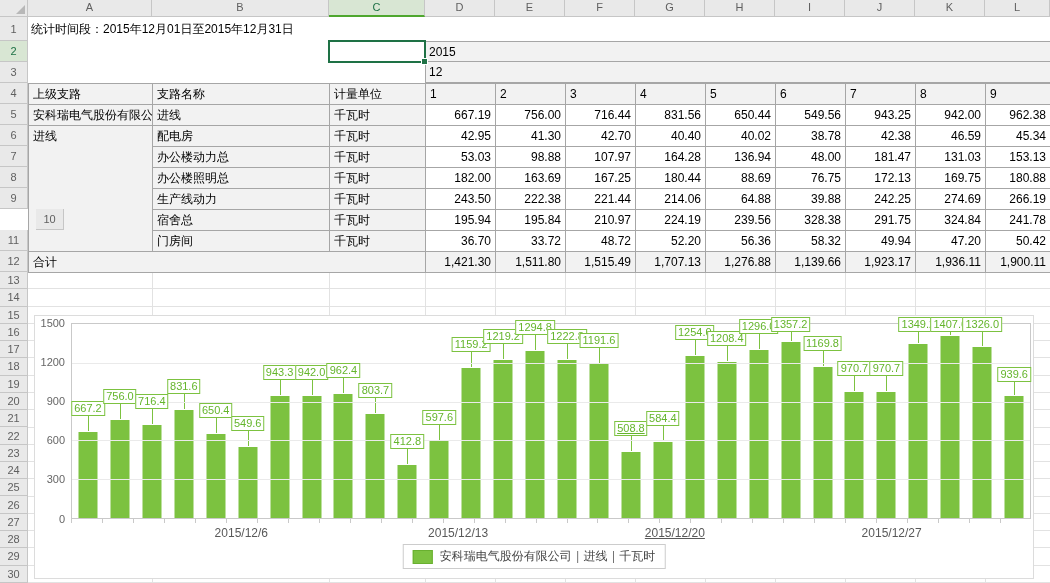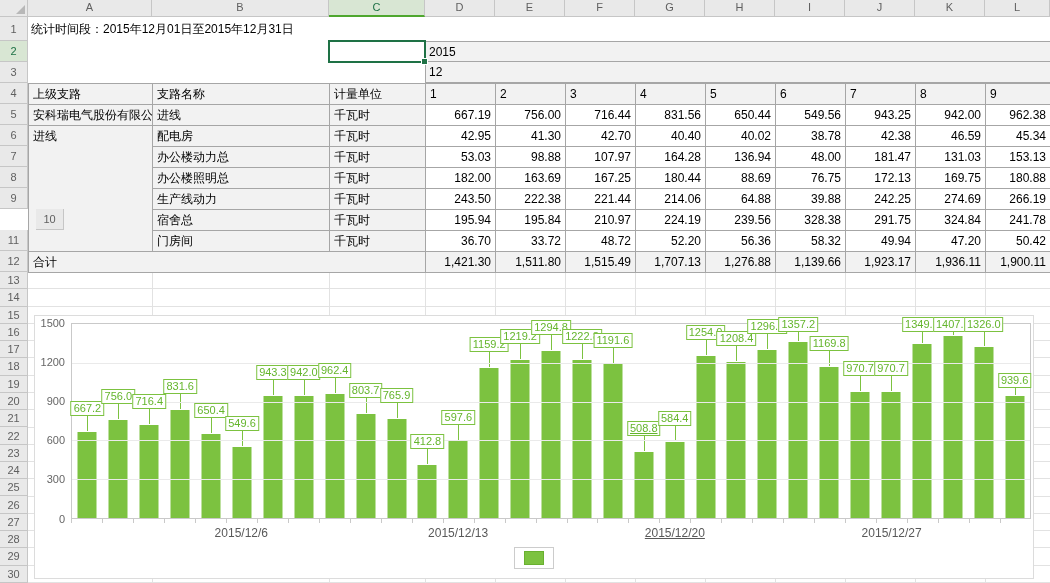--- a/index.html
+++ b/index.html
@@ -298,25 +298,20 @@
             <div class="bar" style="height: 124.47px;"></div>
             <div class="bline" style="bottom: 125.47px; height: 15px;"></div>
             <div class="blabel" style="bottom: 140.47px;">962.4</div>
           </div>
           <div class="barslot">
             <div class="bar" style="height: 103.945px;"></div>
             <div class="bline" style="bottom: 104.945px; height: 15px;"></div>
             <div class="blabel" style="bottom: 119.945px;">803.7</div>
           </div>
           <div class="barslot">
-            <div class="bar" style="height: 99.0564px;"></div>
-            <div class="bline" style="bottom: 100.056px; height: 15px;"></div>
-            <div class="blabel" style="bottom: 115.056px;">765.9</div>
-          </div>
-          <div class="barslot">
             <div class="bar" style="height: 53.3888px;"></div>
             <div class="bline" style="bottom: 54.3888px; height: 15px;"></div>
             <div class="blabel" style="bottom: 69.3888px;">412.8</div>
           </div>
           <div class="barslot">
             <div class="bar" style="height: 77.2896px;"></div>
             <div class="bline" style="bottom: 78.2896px; height: 15px;"></div>
             <div class="blabel" style="bottom: 93.2896px;">597.6</div>
           </div>
           <div class="barslot">
@@ -400,31 +395,32 @@
             <div class="blabel" style="bottom: 186px;">1407.6</div>
           </div>
           <div class="barslot">
             <div class="bar" style="height: 171.496px;"></div>
             <div class="bline" style="bottom: 172.496px; height: 13.504px;"></div>
             <div class="blabel" style="bottom: 186px;">1326.0</div>
           </div>
           <div class="barslot">
             <div class="bar" style="height: 121.522px;"></div>
             <div class="bline" style="bottom: 122.522px; height: 15px;"></div>
-            <div class="blabel" style="bottom: 130px;">939.6</div>
+            <div class="blabel" style="bottom: 136px;">939.6</div>
           </div>
         </div>
     <div class="ygrid" style="top: 80%;"></div>
         <div class="ygrid" style="top: 60%;"></div>
         <div class="ygrid" style="top: 40%;"></div>
         <div class="ygrid" style="top: 20%;"></div>
       </div>
     <div class="xticks"></div>
     <div class="legend">
       <span class="swatch"></span>
+      <span>安科瑞电气股份有限公司｜进线｜千瓦时</span>
     </div>
   <div class="ylab" style="top: 196.5px;">0</div>
       <div class="ylab" style="top: 157.3px;">300</div>
       <div class="ylab" style="top: 118.1px;">600</div>
       <div class="ylab" style="top: 78.9px;">900</div>
       <div class="ylab" style="top: 39.7px;">1200</div>
       <div class="ylab" style="top: 0.5px;">1500</div>
       <div class="xlab" style="left: 206.323px;">2015/12/6</div>
       <div class="xlab" style="left: 423.097px;">2015/12/13</div>
       <div class="xlab" style="left: 639.871px; text-decoration: underline;">2015/12/20</div>

